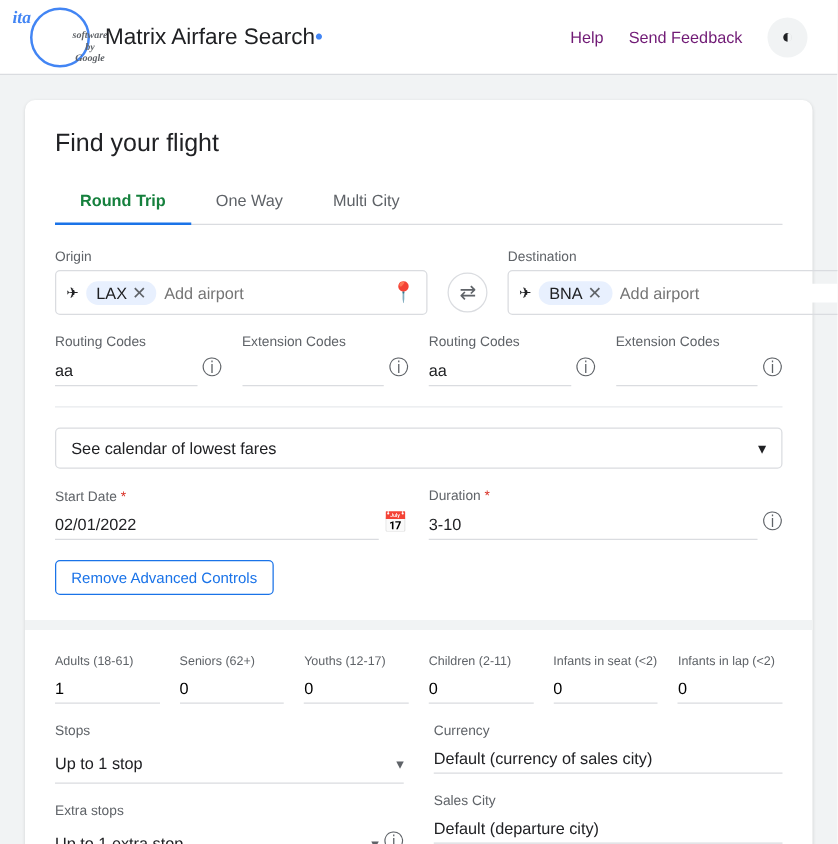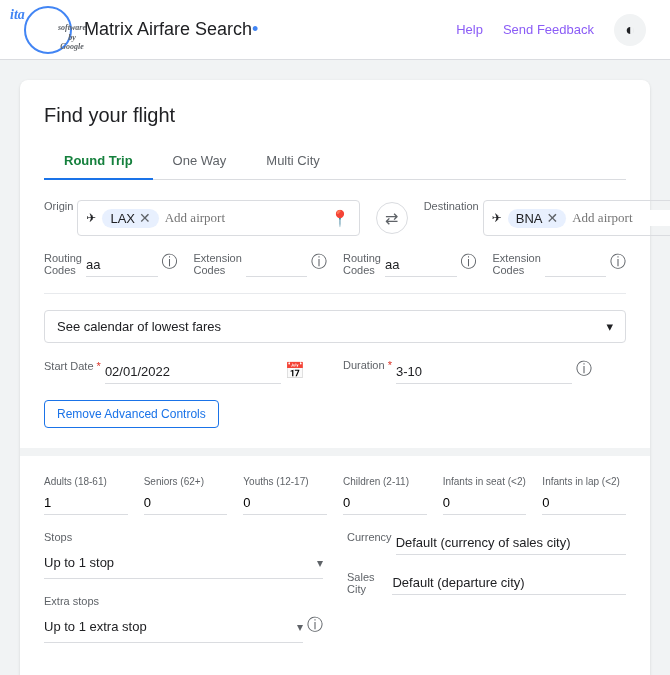--- a/index.html
+++ b/index.html
@@ -45,21 +45,21 @@
       font-size: 18px;
       color: #202124;
     }
     .app-title span { color: #4285f4; }
     .header-nav {
       display: flex;
       align-items: center;
       gap: 20px;
     }
     .header-nav a {
-      color: #8b5cf6;
+      color: #701a75;
       text-decoration: none;
       font-size: 13px;
     }
     .theme-icon {
       width: 32px;
       height: 32px;
       border-radius: 50%;
       background: #f1f3f4;
       display: flex;
       align-items: center;
@@ -113,21 +113,21 @@
     
     .form-row {
       display: flex;
       gap: 16px;
       margin-bottom: 16px;
       align-items: flex-end;
     }
     .form-group {
       flex: 1;
       display: flex;
-      flex-direction: row;
+      flex-direction: column;
       gap: 4px;
     }
     .form-label {
       font-size: 11px;
       color: #5f6368;
     }
     .form-label .required { color: #d93025; }
     .input-with-icon {
       display: flex;
       align-items: center;
@@ -136,21 +136,20 @@
       padding: 6px 8px;
       gap: 6px;
       min-height: 36px;
     }
     .input-with-icon input {
       border: none;
       outline: none;
       font-size: 13px;
       flex: 1;
       color: #7f1d1d;
-      font-family: Liberation Serif, serif;
     }
 
     
     .airport-tag {
       display: flex;
       align-items: flex-start;
       gap: 4px;
       background: #e8f0fe;
       border-radius: 12px;
       padding: 2px 8px;

